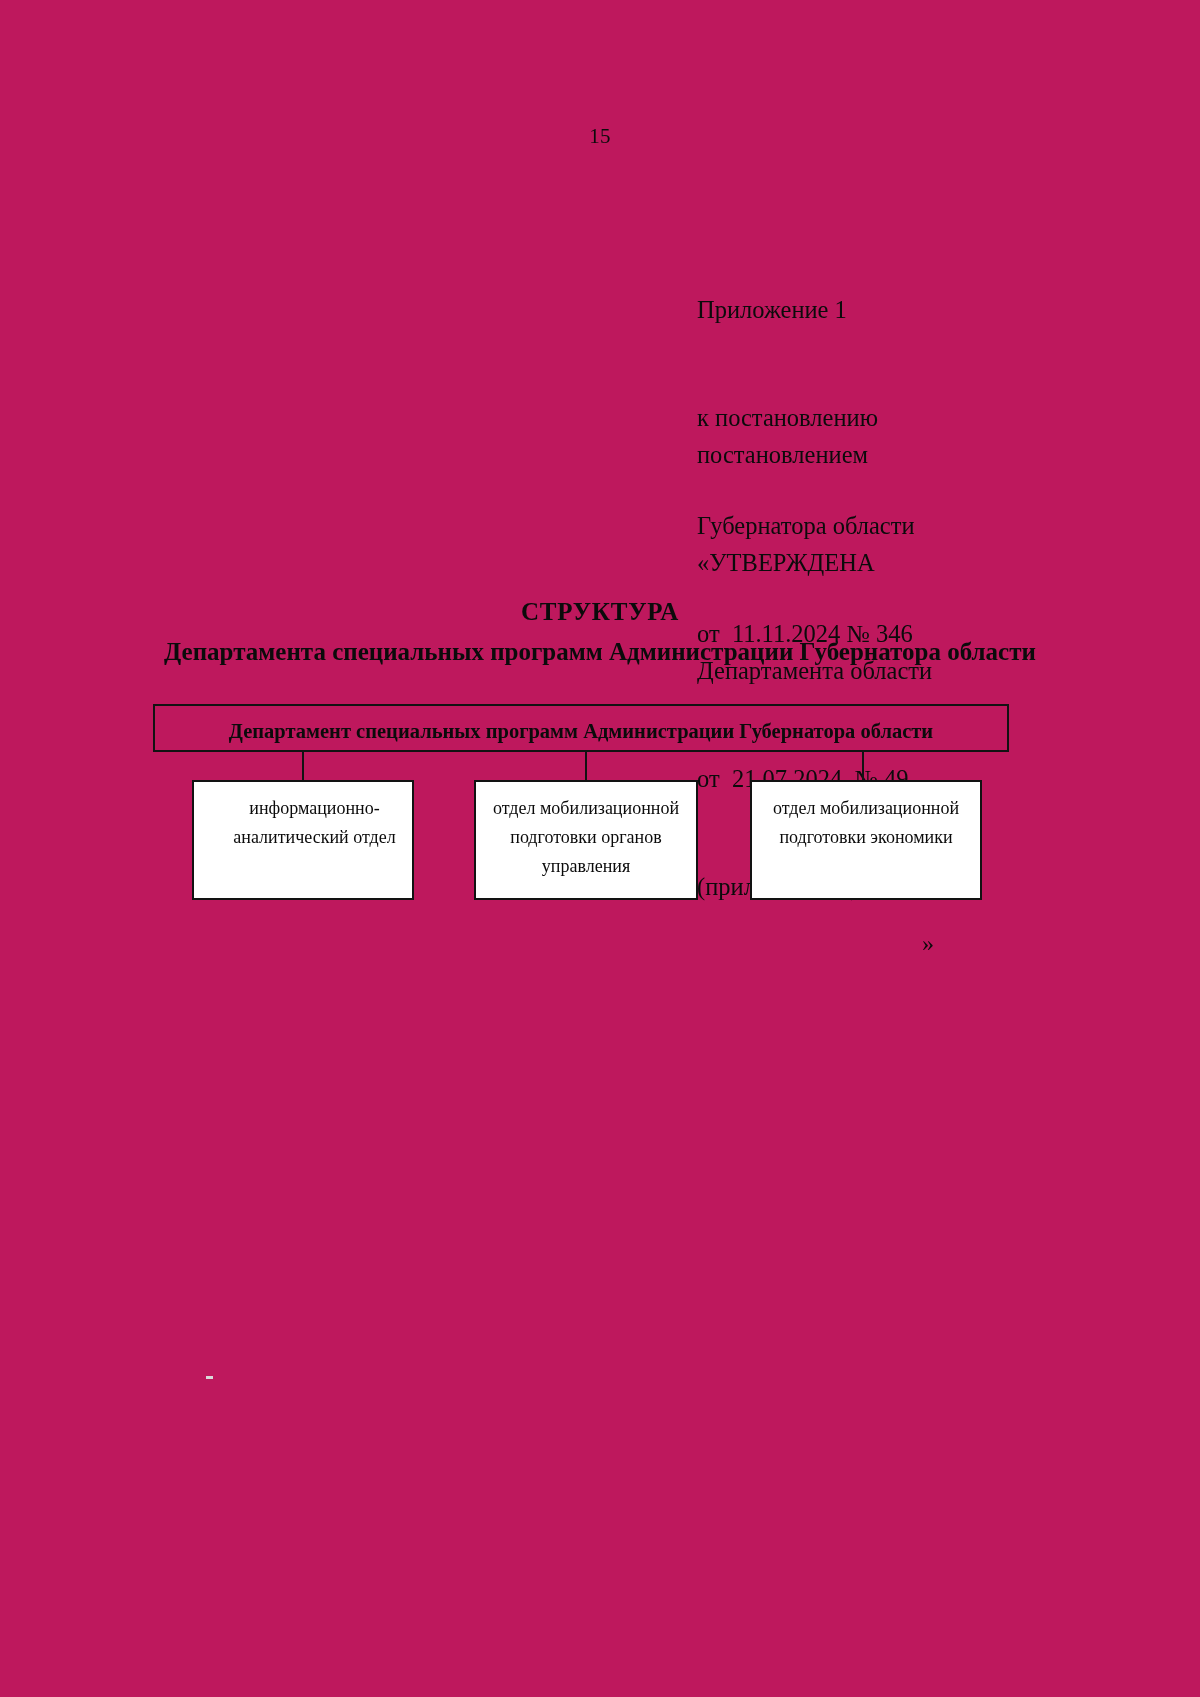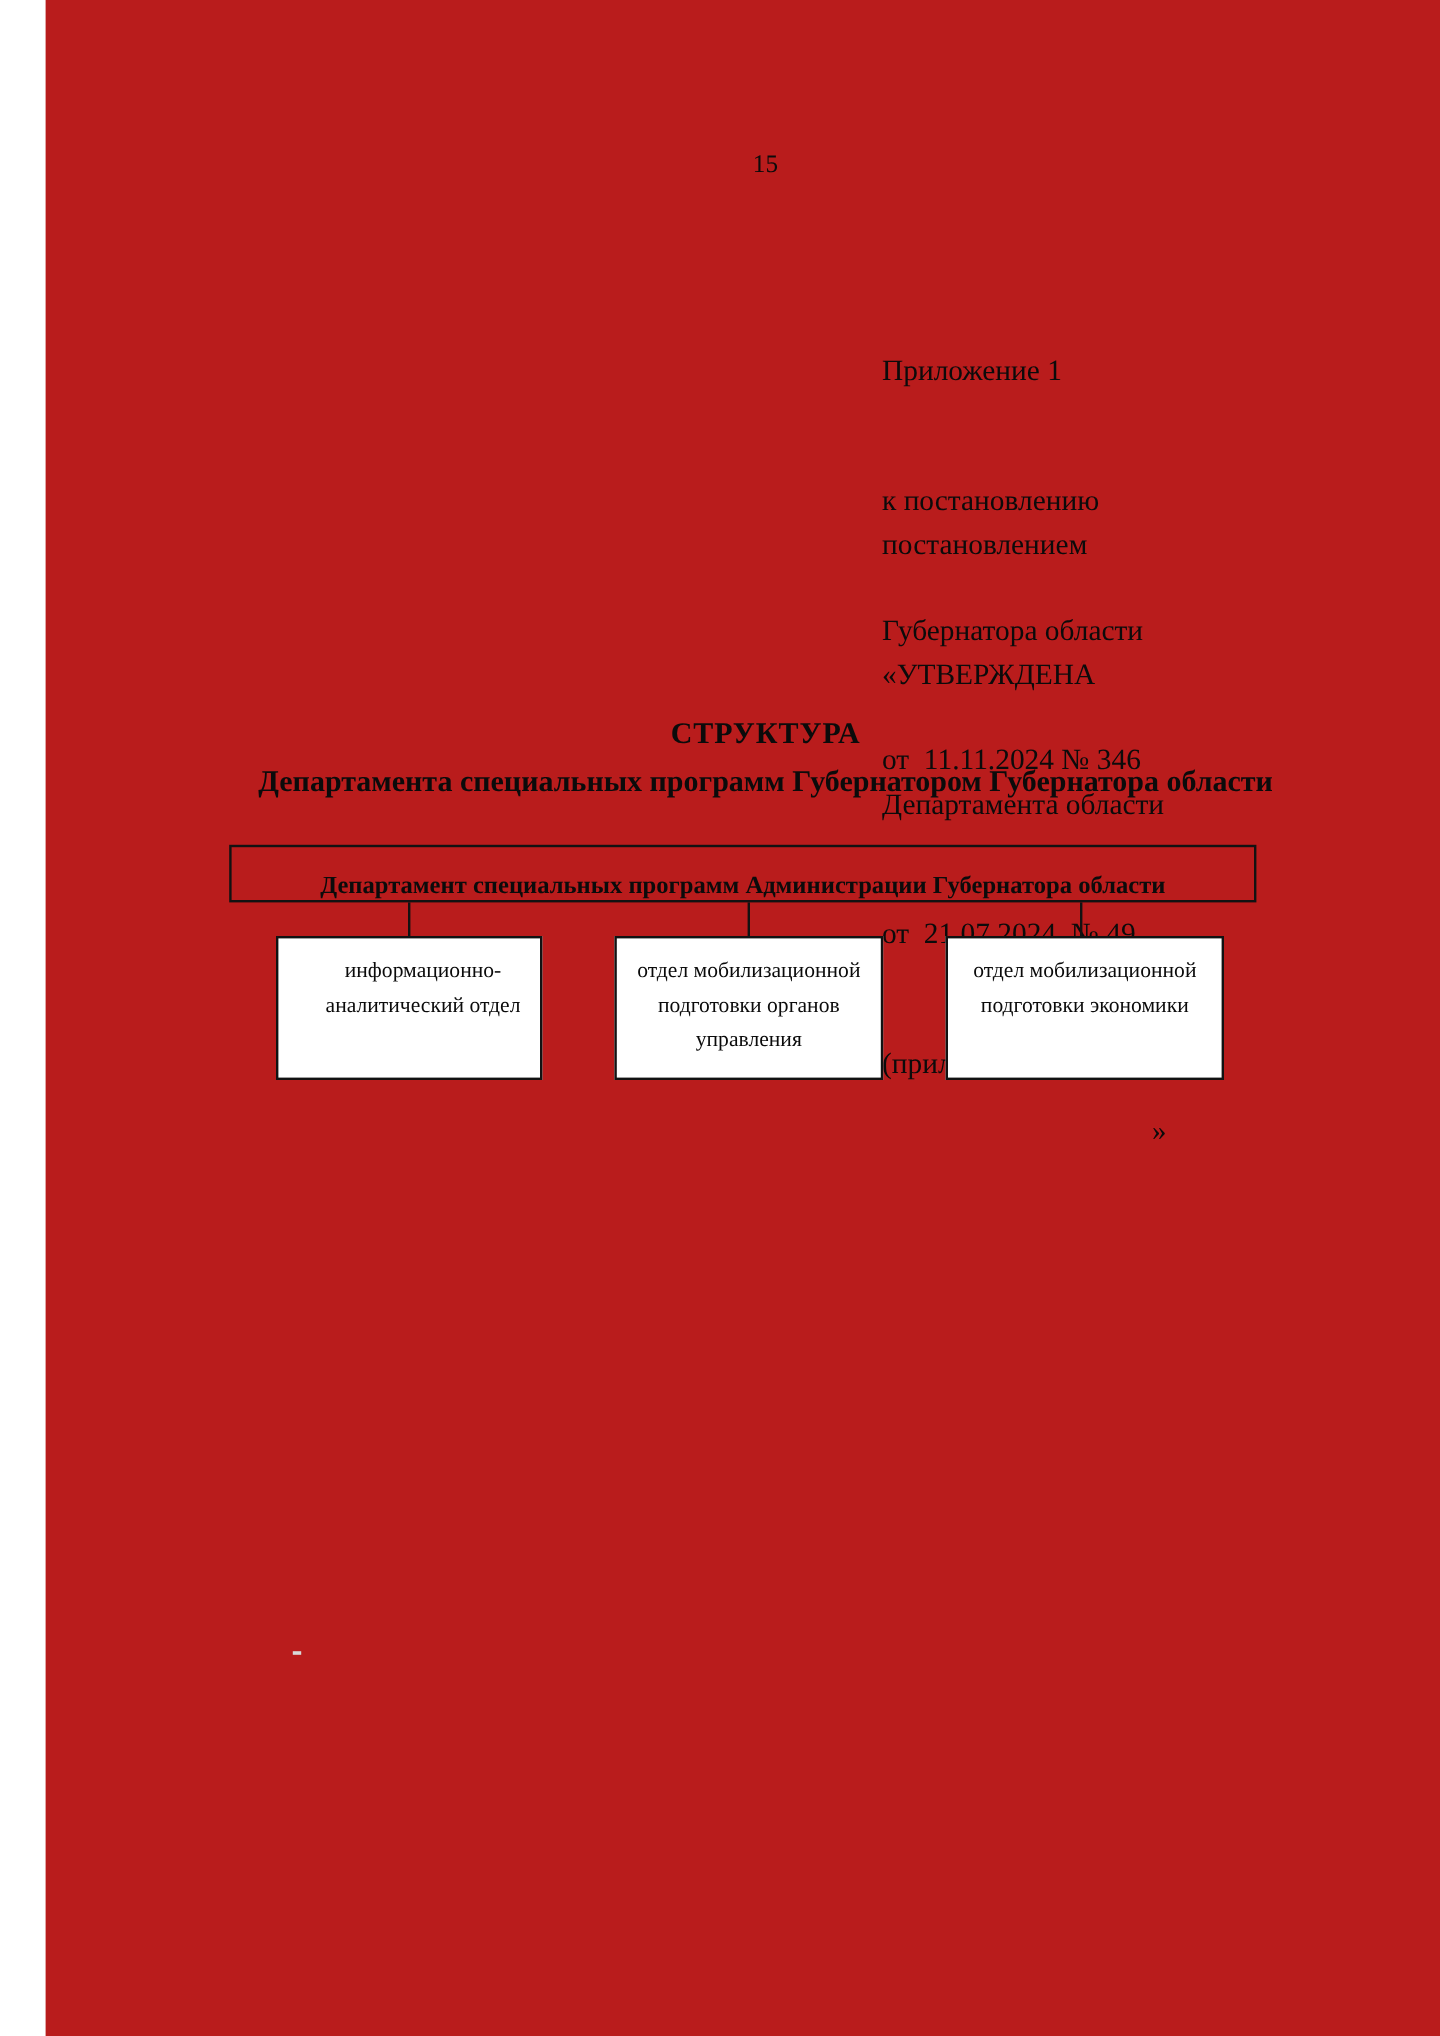--- a/index.html
+++ b/index.html
@@ -12,22 +12,21 @@
     height: 1697px;
     position: relative;
     font-family: "Liberation Serif", "DejaVu Serif", serif;
     color: #0b0b0b;
     overflow: hidden;
   }
 
   .page {
     position: absolute;
     inset: 0;
-    background: #b91c1c;
-    margin-left: 38px;
+    background: #be185d;
   }
 
   
   .page-number {
     position: absolute;
     top: 124px;
     left: 0;
     width: 1200px;
     text-align: center;
     font-size: 21px;
@@ -72,21 +71,21 @@
 
   .root-box {
     position: absolute;
     left: 153px;
     top: 4px;
     width: 856px;
     height: 48px;
     border: 2px solid #121212;
     box-sizing: border-box;
     display: flex;
-    align-items: flex-end;
+    align-items: center;
     justify-content: center;
   }
   .root-box .root-label {
     font-weight: bold;
     font-size: 20.5px;
     padding-top: 6px;
     white-space: nowrap;
   }
 
   
@@ -164,21 +163,21 @@
   <div class="ref-block second">
     <span class="ref-line">постановлением</span>
     <span class="ref-line">«УТВЕРЖДЕНА</span>
     <span class="ref-line">Департамента области</span>
     <span class="ref-line">от  21.07.2024  № 49</span>
     <span class="ref-line">(приложение 1)</span>
   </div>
 
   <div class="doc-title">
     <span class="t1">СТРУКТУРА</span>
-    <span class="t2">Департамента специальных программ Губернатором Губернатора области</span>
+    <span class="t2">Департамента специальных программ Администрации Губернатора области</span>
   </div>
 
   <div class="chart">
 
     <div class="root-box">
       <span class="root-label">Департамент специальных программ Администрации Губернатора области</span>
     </div>
 
     <div class="drop d1"></div>
     <div class="drop d2"></div>

